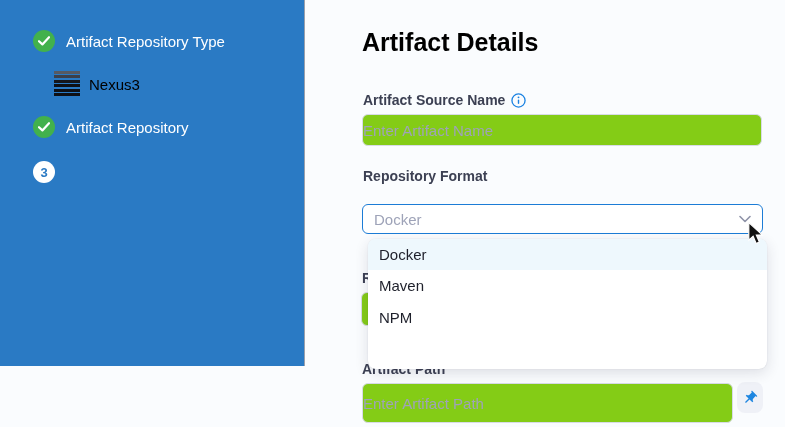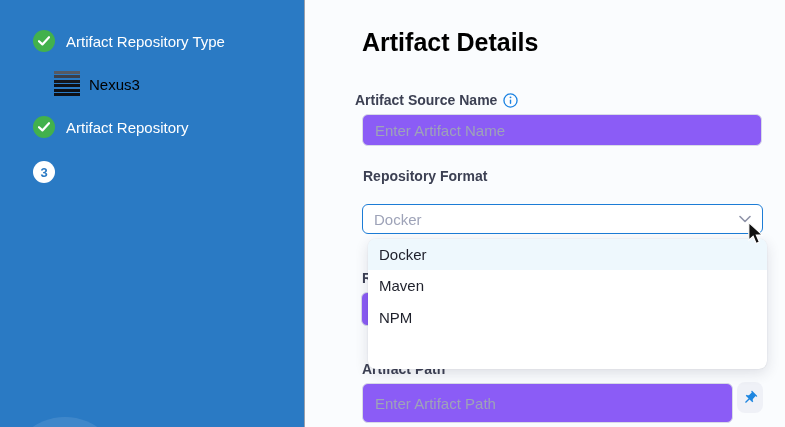--- a/index.html
+++ b/index.html
@@ -4,21 +4,21 @@
 <style>
   * { margin:0; padding:0; box-sizing:border-box; }
   html,body { width:785px; height:427px; overflow:hidden; }
   body {
     position:relative;
     font-family:"Liberation Sans", sans-serif;
     background:#fafcfe;
   }
   
   .sidebar {
-    position:absolute; left:0; top:0; width:305px; height:427px;
+    position:absolute; left:0; top:0; width:305px; height:366px;
     background:#2a7ac4; border-right:1px solid #9aa0ac; overflow:hidden;
   }
   .sidebar-decor-circle {
     position:absolute; left:8px; top:417px; width:114px; height:114px;
     border-radius:50%; background:rgba(255,255,255,0.10);
   }
   .step-row {
     position:absolute; left:33px; display:flex; align-items:center; gap:11px;
     color:#ffffff; font-size:15px; font-weight:500; cursor:pointer; white-space:nowrap;
   }
@@ -47,29 +47,29 @@
   }
   
   .page-title {
     position:absolute; left:362px; top:28px;
     font-size:25px; font-weight:700; color:#000000;
   }
   .field-label {
     position:absolute; font-size:14px; font-weight:600; color:#3c4053;
     display:flex; align-items:center; gap:6px; white-space:nowrap;
   }
-  .lbl-source { left:355px; top:92px;justify-content:flex-end; }
+  .lbl-source { left:363px; top:92px;justify-content:flex-end; }
   .lbl-format { left:363px; top:168px; }
   .lbl-repo   { left:362px; top:270px; z-index:1; }
   .lbl-path   { left:362px; top:361px; z-index:1; }
   .text-input {
-    position:absolute; height:32px; background:#8b5cf6;
+    position:absolute; height:32px; background:#84cc16;
     border:1px solid #d8dbe6; border-radius:6px;
     font-family:"Liberation Sans", sans-serif;
-    font-size:15px; color:#2a2c38; padding:0 12px; outline:none;
+    font-size:15px; color:#2a2c38; padding:0 0; outline:none;
   }
   .text-input::placeholder { color:#9ea3b8; }
   .in-source { left:362px; top:114px; width:400px; }
   .in-repo   { left:361px; top:292px; width:280px; height:34px; z-index:1; }
   .in-path   { left:362px; top:383px; width:371px; height:40px; }
   .select-box {
     position:absolute; left:362px; top:204px; width:401px; height:30px;
     background:#ffffff; border:1.5px solid #1c7cd6; border-radius:6px;
     display:flex; align-items:center; cursor:pointer; z-index:2;
   }

